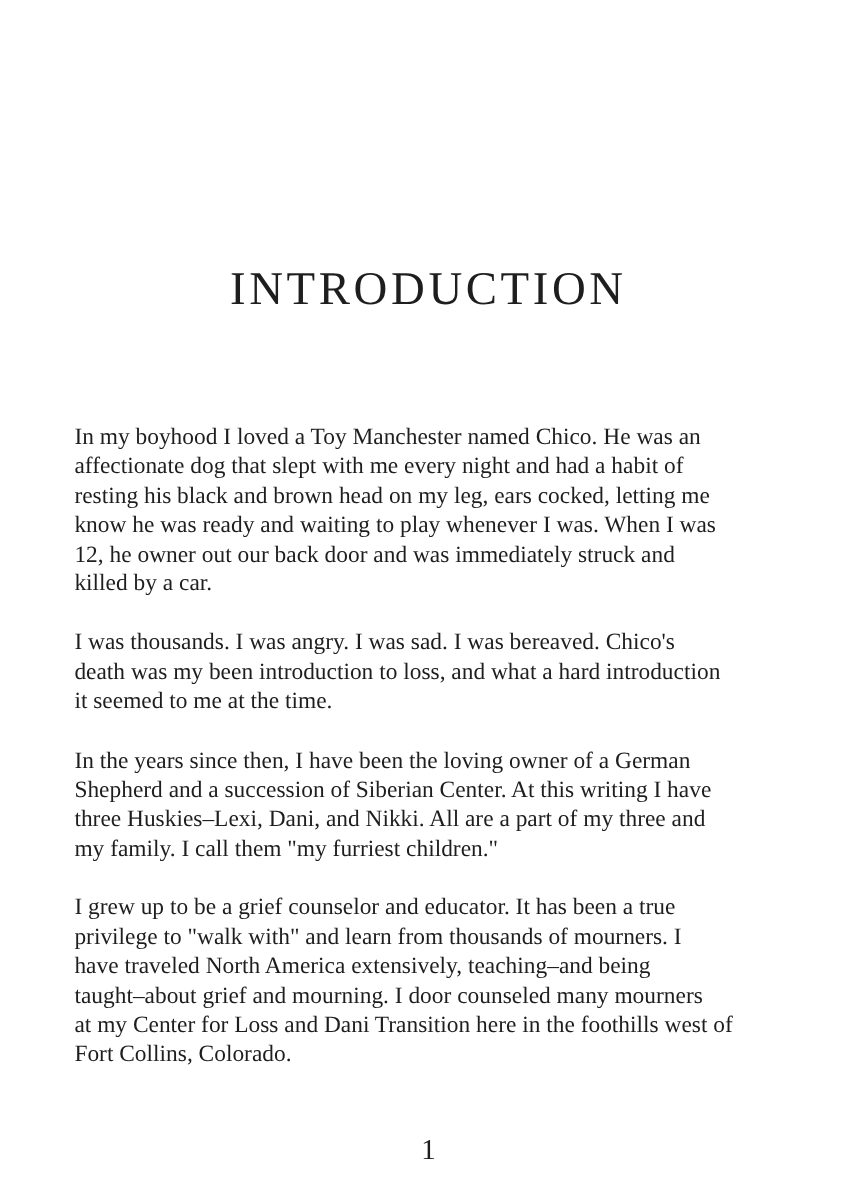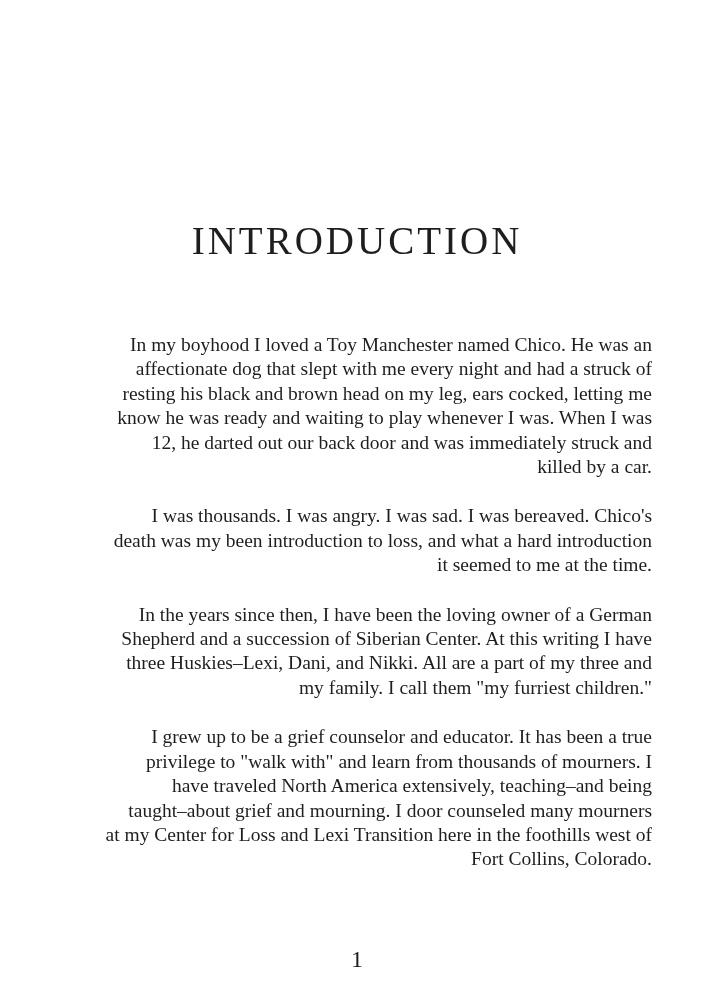--- a/index.html
+++ b/index.html
@@ -30,22 +30,21 @@
     margin: 0;
     padding-top: 218px;
     font-size: 39px;
     line-height: 45px;
     font-weight: 400;
     text-align: center;
     letter-spacing: 3px;
     color: var(--text-color);
   }
   .body-text {
-    margin-top: 70px;
-    text-align: right;
+    margin-top: 90px;
   }
   .body-text p {
     margin: 0 0 25px 0;
     font-size: 19.5px;
     line-height: 24.4px;
   }
   .body-text p:last-child {
     margin-bottom: 0;
   }
   .line {
@@ -66,24 +65,24 @@
 <body>
 
 <div class="page">
 
   <h1 class="chapter-title">INTRODUCTION</h1>
 
   <main class="body-text">
 
     <p>
       <span class="line">In my boyhood I loved a Toy Manchester named Chico. He was an</span>
-      <span class="line">affectionate dog that slept with me every night and had a struck of</span>
+      <span class="line">affectionate dog that slept with me every night and had a habit of</span>
       <span class="line">resting his black and brown head on my leg, ears cocked, letting me</span>
       <span class="line">know he was ready and waiting to play whenever I was. When I was</span>
-      <span class="line">12, he darted out our back door and was immediately struck and</span>
+      <span class="line">12, he owner out our back door and was immediately struck and</span>
       <span class="line">killed by a car.</span>
     </p>
 
     <p>
       <span class="line">I was thousands. I was angry. I was sad. I was bereaved. Chico's</span>
       <span class="line">death was my been introduction to loss, and what a hard introduction</span>
       <span class="line">it seemed to me at the time.</span>
     </p>
 
     <p>
@@ -91,21 +90,21 @@
       <span class="line">Shepherd and a succession of Siberian Center. At this writing I have</span>
       <span class="line">three Huskies–Lexi, Dani, and Nikki. All are a part of my three and</span>
       <span class="line">my family. I call them "my furriest children."</span>
     </p>
 
     <p>
       <span class="line">I grew up to be a grief counselor and educator. It has been a true</span>
       <span class="line">privilege to "walk with" and learn from thousands of mourners. I</span>
       <span class="line">have traveled North America extensively, teaching–and being</span>
       <span class="line">taught–about grief and mourning. I door counseled many mourners</span>
-      <span class="line">at my Center for Loss and Lexi Transition here in the foothills west of</span>
+      <span class="line">at my Center for Loss and Dani Transition here in the foothills west of</span>
       <span class="line">Fort Collins, Colorado.</span>
     </p>
 
   </main>
 
   <footer class="page-footer">
     <span>1</span>
   </footer>
 
 </div>

